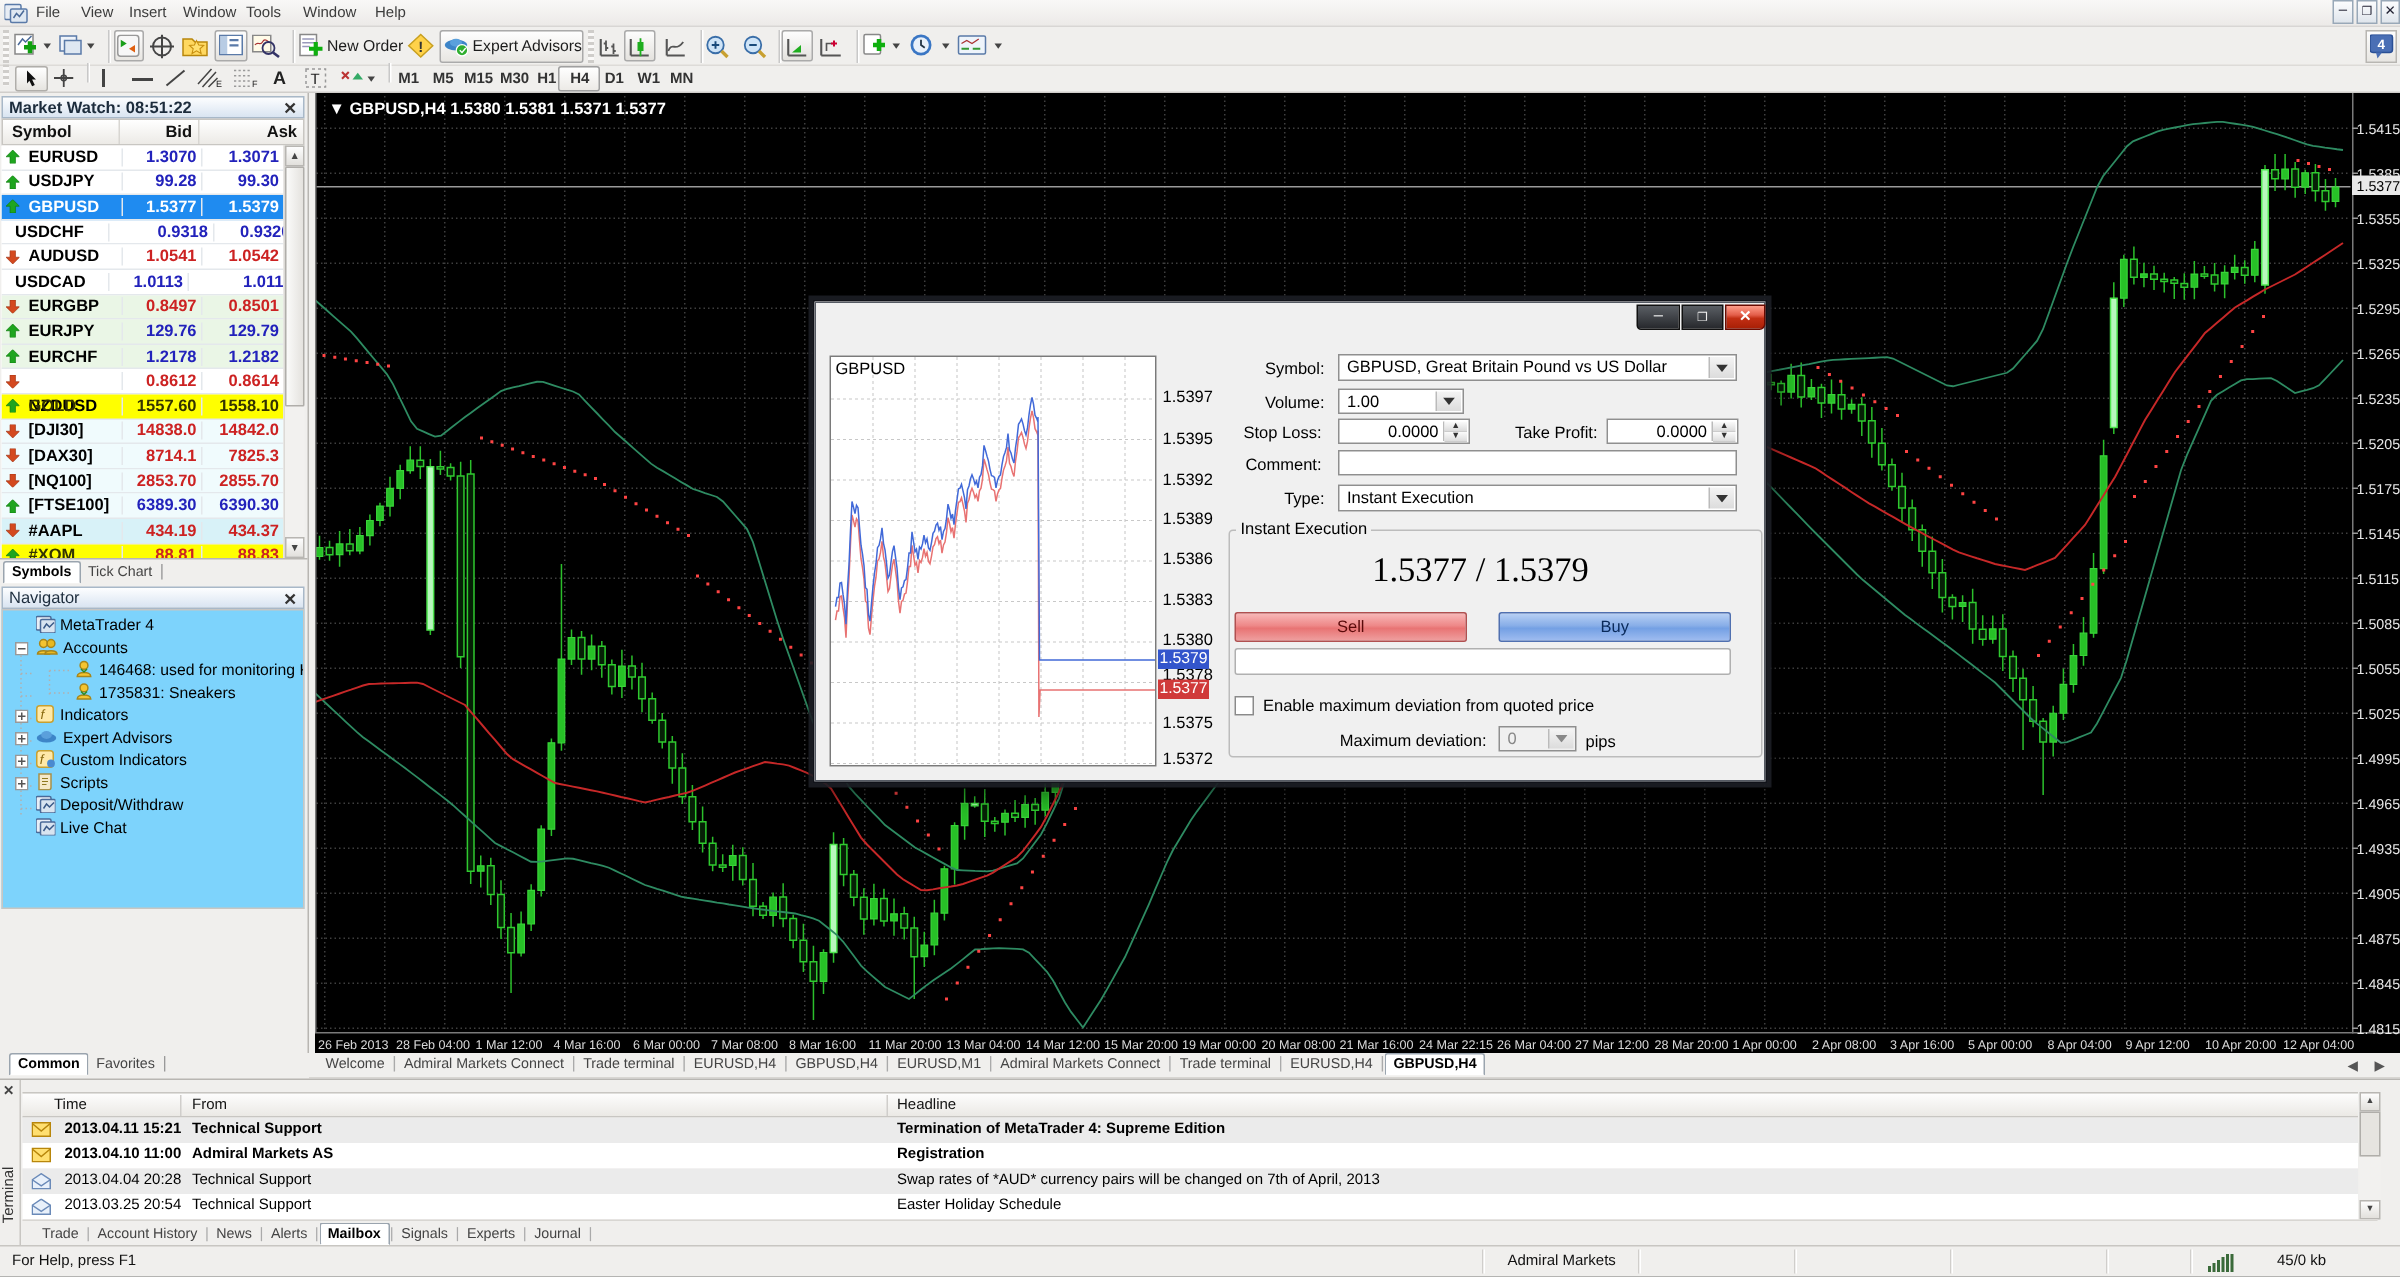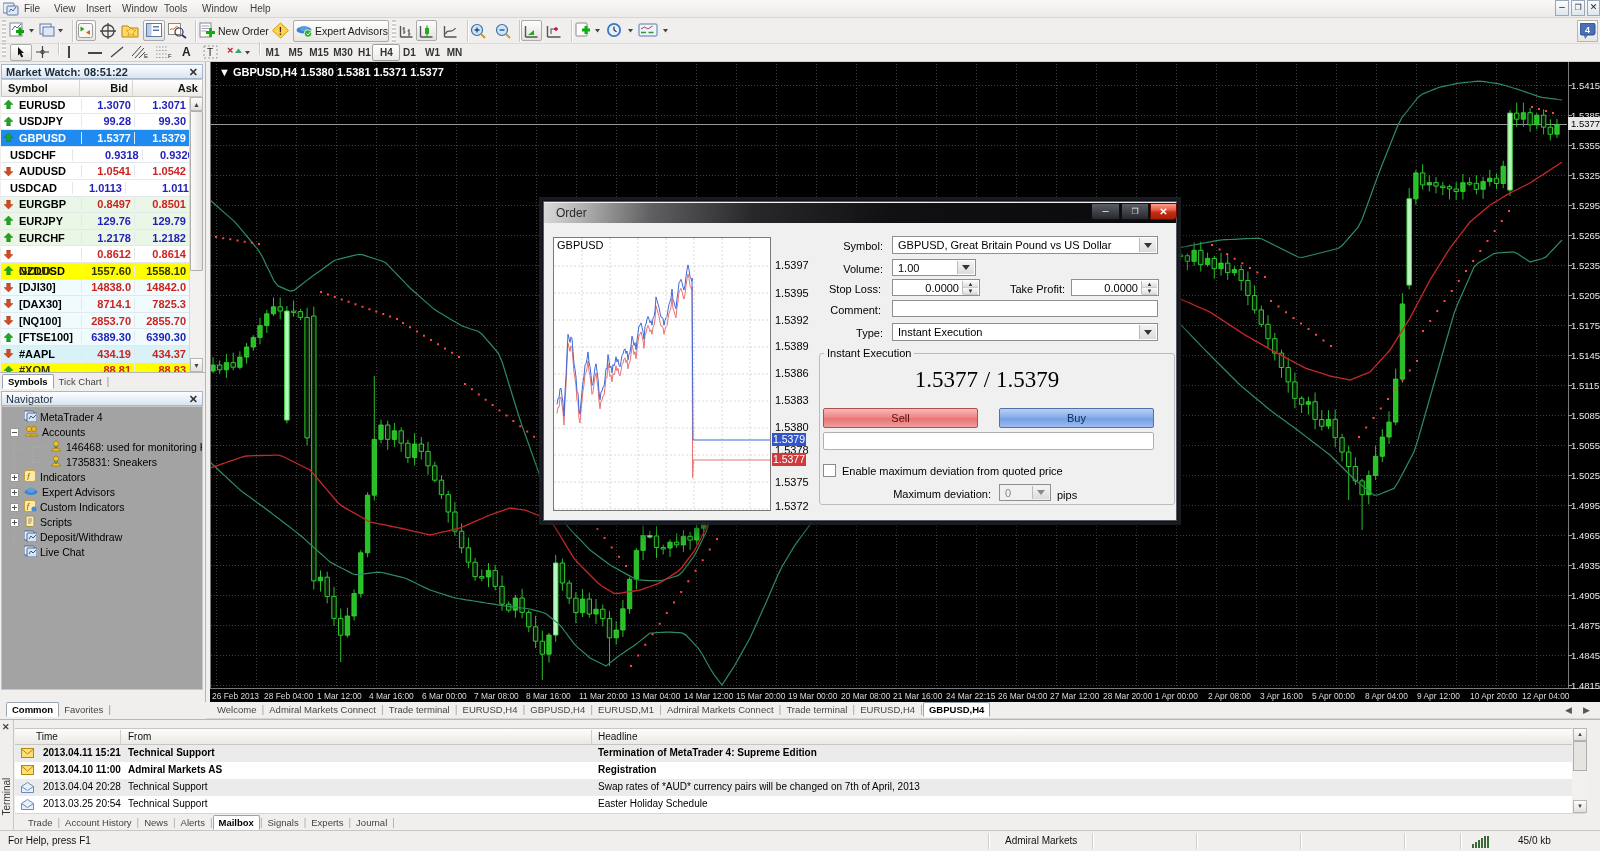--- a/index.html
+++ b/index.html
@@ -358,21 +358,21 @@
 <div class="abs" style="left:189px;top:35px;width:14px;height:275px;background:#f2f1ef;border-left:1px solid #dcdad6;">
 <div style="height:14px;background:linear-gradient(#fdfdfd,#e2e0dc);border:1px solid #b8b6b2;text-align:center;font-size:7px;color:#444;line-height:13px;">▲</div>
 <div style="height:160px;background:linear-gradient(90deg,#fbfbfa,#e4e2de);border:1px solid #b0aeaa;border-radius:1px;margin-top:0px;"></div>
 <div style="position:absolute;bottom:0;width:100%;height:14px;background:linear-gradient(#fdfdfd,#e2e0dc);border:1px solid #b8b6b2;text-align:center;font-size:7px;color:#444;line-height:13px;">▼</div>
     </div>
 <div class="abs" style="left:0px;top:310px;width:205px;height:18px;border-top:1px solid #b8b6b2;padding-top:1px;">
 <span class="tab atab" style="margin-left:2px;">Symbols</span><span class="tab">Tick Chart</span><span style="color:#999;">|</span></div>
 </div>
 <div class="abs" style="left:0;top:390px;width:206px;height:312px;background:#f0efed;border-right:1px solid #b8b6b2;">
 <div class="abs hdr" style="left:1px;top:1px;width:202px;height:15px;padding:1px 4px;font-weight:normal;">Navigator<span style="float:right;font-weight:bold;color:#333;">✕</span></div>
-<div class="abs" style="left:1px;top:16px;width:202px;height:284px;background:#a3a3a3;border:1px solid #c8c6c2;overflow:hidden;">
+<div class="abs" style="left:1px;top:16px;width:202px;height:200px;background:#7dd3fc;border:1px solid #c8c6c2;overflow:hidden;">
 <svg class="abs" style="left:0;top:0" width="202" height="286">
         <path d="M12 27v110M12 42h8M12 57h8M12 72h8M12 87h8M12 102h8M12 117h8M12 132h8M31 40v16M31 40h13M31 55h13" fill="none" stroke="#b0b0b0" stroke-width="1" stroke-dasharray="1,2"></path>
       </svg>
 <div class="abs" style="left:22px;top:3px;"><svg width="13" height="12">
           <rect x="0" y="1" width="10" height="9" rx="1" fill="#e8eef6" stroke="#4a6a98"></rect>
           <rect x="3" y="3" width="10" height="9" rx="1" fill="#d8e4f0" stroke="#4a6a98"></rect>
           <path d="M5 9l2-3 2 2 3-3" stroke="#3a5a88" fill="none"></path>
         </svg></div>
 <div class="abs tree" style="left:38px;top:4px;">MetaTrader 4</div>
 <svg class="abs" style="left:8px;top:21px" width="9" height="9">
@@ -617,21 +617,20 @@
         <rect x="3" y="6" width="2" height="6"></rect>
         <rect x="6" y="4" width="2" height="8"></rect>
         <rect x="9" y="2" width="2" height="10"></rect>
         <rect x="12" y="0" width="2" height="12"></rect>
         <rect x="15" y="0" width="2" height="12"></rect>
       </g>
     </svg>
 <div class="abs" style="left:1518px;top:4px;">45/0 kb</div>
 </div>
 <div class="abs" style="left:542px;top:200px;width:636px;height:322px;background:#f0f0f0;border:1px solid #11131a;box-shadow:0 0 0 1px #555a63 inset, 0 0 0 3px rgba(28,31,37,0.88), 4px 6px 16px rgba(0,0,0,0.6);">
-<div class="abs" style="left:1px;top:1px;right:1px;height:21px;background:linear-gradient(97deg,#dadada 0%,#ababab 7%,#606062 17%,#28282a 33%,#101012 55%,#0a0a0c 100%);border-top:1px solid #f0f0f0;color:#2a2a2a;font-size:12px;padding:3px 0 0 12px;">Order</div>
 <div class="abs" style="left:548px;top:2px;width:29px;height:17px;background:linear-gradient(#5a5e64,#26282c);border:1px solid #111;border-radius:0 0 0 3px;color:#eee;text-align:center;line-height:13px;font-size:11px;">–</div>
 <div class="abs" style="left:578px;top:2px;width:28px;height:17px;background:linear-gradient(#5a5e64,#26282c);border:1px solid #111;color:#eee;text-align:center;line-height:15px;font-size:8px;">❐</div>
 <div class="abs" style="left:607px;top:2px;width:27px;height:17px;background:linear-gradient(#ff9d8a 0%,#e35e4a 40%,#c22f14 55%,#a81f06 100%);border:1px solid #6a0a00;border-radius:0 0 4px 0;color:#fff;text-align:center;line-height:15px;font-size:10px;font-weight:bold;">✕</div>
 
 <div class="abs" style="left:10px;top:36px;width:218px;height:274px;background:#fff;border:1px solid #7a7a7a;">
 <svg width="216" height="272">
 <path d="M28 0V274 M56 0V274 M84 0V274 M112 0V274 M140 0V274 M168 0V274 M196 0V274 M0 28H218 M0 55H218 M0 82H218 M0 109H218 M0 136H218 M0 163H218 M0 190H218 M0 217H218 M0 244H218 M0 271H218" stroke="#c8c8c8" stroke-width="0.7" stroke-dasharray="2,2" fill="none"></path>
 <polyline points="3.0,175.4 4.0,169.4 5.0,169.4 6.0,159.7 7.0,159.3 8.0,167.1 9.0,173.7 10.0,187.1 11.0,163.3 12.0,147.4 13.0,124.6 14.0,105.3 15.0,109.1 16.0,113.4 17.0,107.9 18.0,109.5 19.0,122.4 20.0,134.5 21.0,140.4 22.0,148.1 23.0,162.8 24.0,163.9 25.0,180.7 26.0,185.1 27.0,173.0 28.0,162.1 29.0,153.0 30.0,146.8 31.0,136.1 32.0,134.7 33.0,130.3 34.0,122.9 35.0,133.2 36.0,137.6 37.0,146.3 38.0,156.4 39.0,154.4 40.0,145.8 41.0,138.6 42.0,134.8 43.0,142.3 44.0,149.7 45.0,162.9 46.0,170.8 47.0,162.9 48.0,162.2 49.0,158.0 50.0,157.4 51.0,149.8 52.0,139.6 53.0,139.6 54.0,125.6 55.0,132.0 56.0,138.8 57.0,137.1 58.0,143.9 59.0,135.6 60.0,137.0 61.0,133.6 62.0,127.7 63.0,132.9 64.0,130.3 65.0,136.3 66.0,137.8 67.0,132.7 68.0,126.6 69.0,125.1 70.0,121.0 71.0,119.8 72.0,124.5 73.0,122.0 74.0,130.8 75.0,125.3 76.0,123.4 77.0,116.9 78.0,107.1 79.0,111.0 80.0,116.5 81.0,113.7 82.0,120.7 83.0,111.3 84.0,104.1 85.0,96.8 86.0,96.4 87.0,93.9 88.0,98.2 89.0,102.8 90.0,110.3 91.0,97.5 92.0,95.0 93.0,90.2 94.0,87.5 95.0,90.1 96.0,93.8 97.0,91.8 98.0,96.2 99.0,89.2 100.0,87.5 101.0,81.6 102.0,67.9 103.0,71.3 104.0,75.1 105.0,78.4 106.0,83.9 107.0,88.1 108.0,88.4 109.0,89.3 110.0,96.3 111.0,91.3 112.0,88.6 113.0,87.6 114.0,80.7 115.0,75.4 116.0,72.6 117.0,69.3 118.0,60.0 119.0,70.8 120.0,73.0 121.0,77.1 122.0,79.7 123.0,69.5 124.0,63.1 125.0,53.9 126.0,52.2 127.0,50.3 128.0,53.6 129.0,58.1 130.0,61.0 131.0,56.3 132.0,47.5 133.0,40.8 134.0,35.9 135.0,40.4 136.0,47.8 137.0,49.7 138.0,52.4 138,49 138.6,240 139.4,222 216,222" fill="none" stroke="#e87272" stroke-width="1"></polyline>
 <polyline points="3.0,166.4 4.0,160.4 5.0,160.4 6.0,150.7 7.0,150.3 8.0,158.1 9.0,164.7 10.0,178.1 11.0,154.3 12.0,138.4 13.0,115.6 14.0,96.3 15.0,100.1 16.0,104.4 17.0,98.9 18.0,100.5 19.0,113.4 20.0,125.5 21.0,131.4 22.0,139.1 23.0,153.8 24.0,154.9 25.0,171.7 26.0,176.1 27.0,164.0 28.0,153.1 29.0,144.0 30.0,137.8 31.0,127.1 32.0,125.7 33.0,121.3 34.0,113.9 35.0,124.2 36.0,128.6 37.0,137.3 38.0,147.4 39.0,145.4 40.0,136.8 41.0,129.6 42.0,125.8 43.0,133.3 44.0,140.7 45.0,153.9 46.0,161.8 47.0,153.9 48.0,153.2 49.0,149.0 50.0,148.4 51.0,140.8 52.0,130.6 53.0,130.6 54.0,116.6 55.0,123.0 56.0,129.8 57.0,128.1 58.0,134.9 59.0,126.6 60.0,128.0 61.0,124.6 62.0,118.7 63.0,123.9 64.0,121.3 65.0,127.3 66.0,128.8 67.0,123.7 68.0,117.6 69.0,116.1 70.0,112.0 71.0,110.8 72.0,115.5 73.0,113.0 74.0,121.8 75.0,116.3 76.0,114.4 77.0,107.9 78.0,98.1 79.0,102.0 80.0,107.5 81.0,104.7 82.0,111.7 83.0,102.3 84.0,95.1 85.0,87.8 86.0,87.4 87.0,84.9 88.0,89.2 89.0,93.8 90.0,101.3 91.0,88.5 92.0,86.0 93.0,81.2 94.0,78.5 95.0,81.1 96.0,84.8 97.0,82.8 98.0,87.2 99.0,80.2 100.0,78.5 101.0,72.6 102.0,58.9 103.0,62.3 104.0,66.1 105.0,69.4 106.0,74.9 107.0,79.1 108.0,79.4 109.0,80.3 110.0,87.3 111.0,82.3 112.0,79.6 113.0,78.6 114.0,71.7 115.0,66.4 116.0,63.6 117.0,60.3 118.0,51.0 119.0,61.8 120.0,64.0 121.0,68.1 122.0,70.7 123.0,60.5 124.0,54.1 125.0,44.9 126.0,43.2 127.0,41.3 128.0,44.6 129.0,49.1 130.0,52.0 131.0,47.3 132.0,38.5 133.0,31.8 134.0,26.9 135.0,31.4 136.0,38.8 137.0,40.7 138.0,43.4 138,40 139,202 216,202" fill="none" stroke="#4169d8" stroke-width="1"></polyline>
 <text x="3" y="11" font-size="11" fill="#000" font-family="Liberation Sans">GBPUSD</text>

